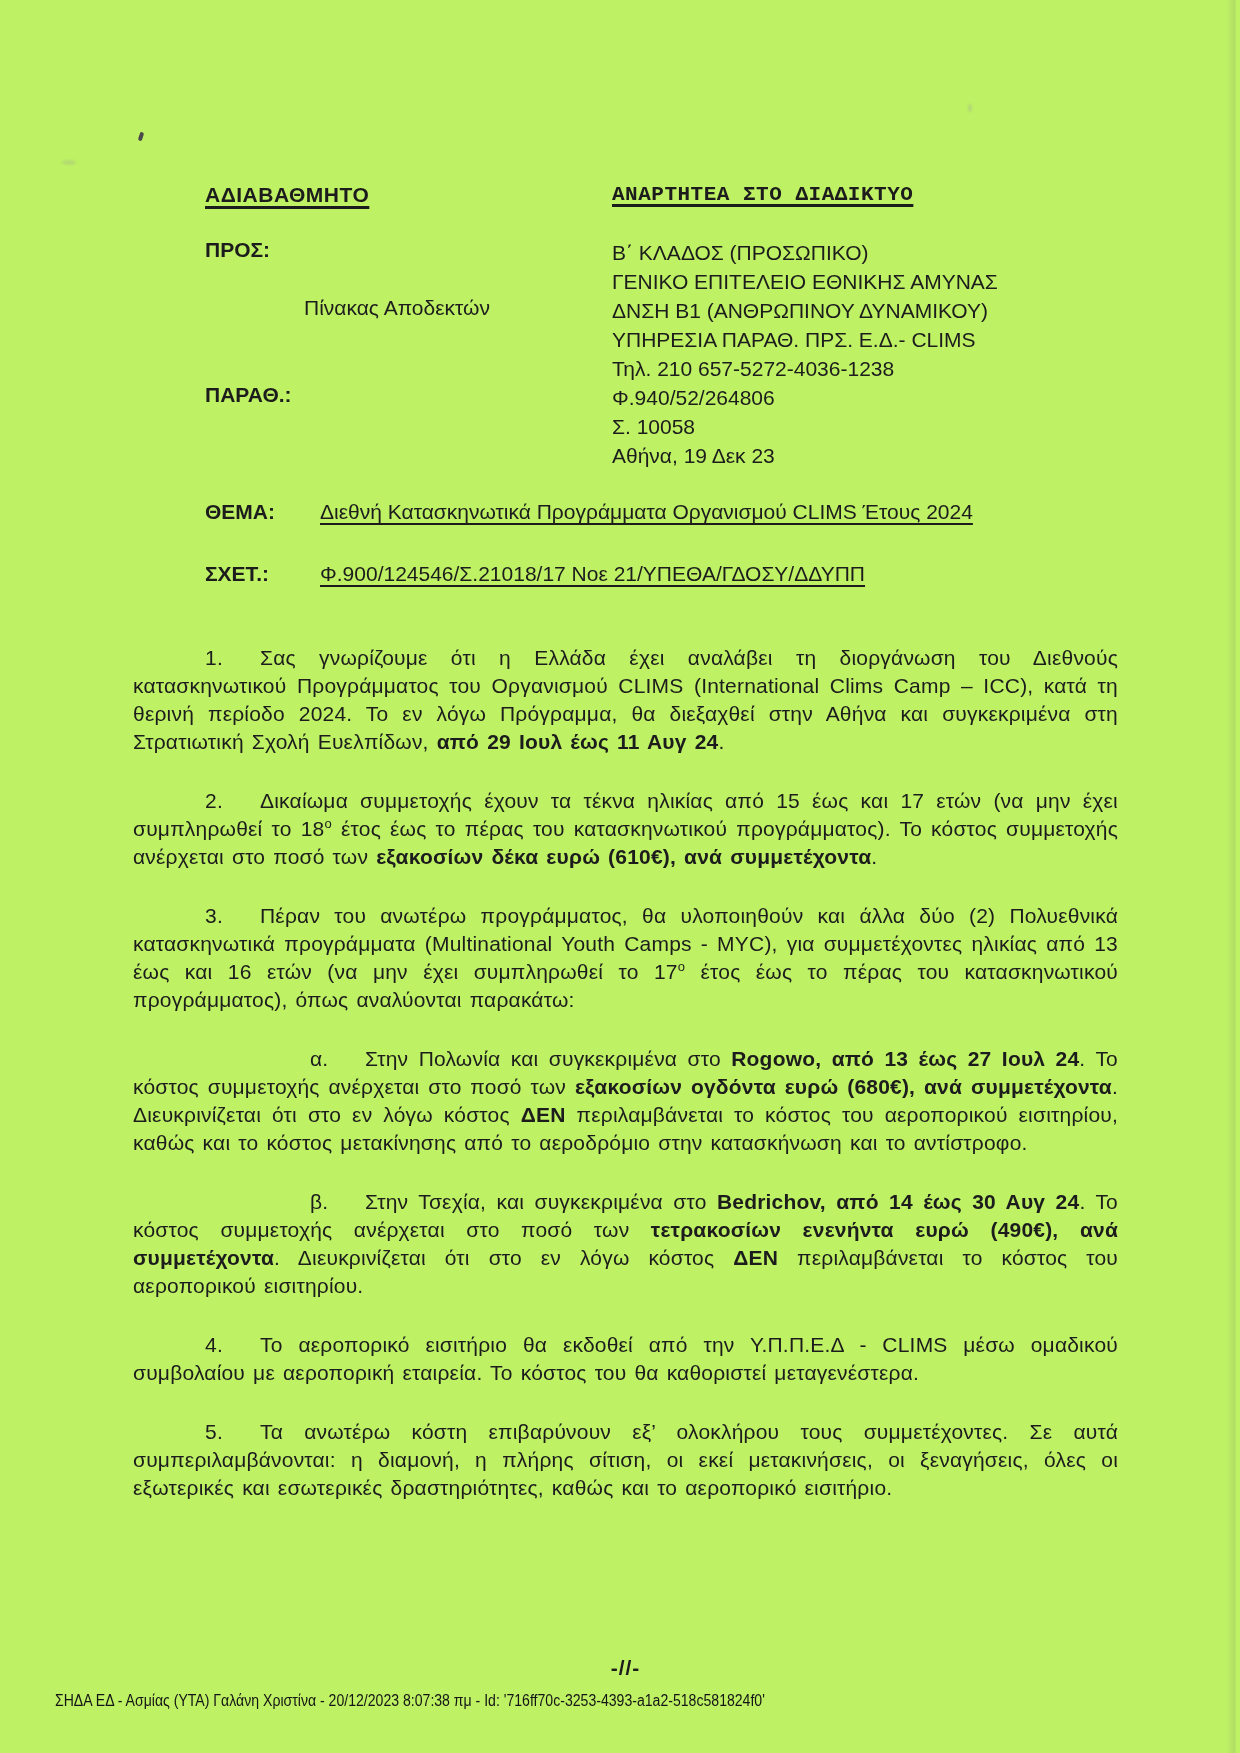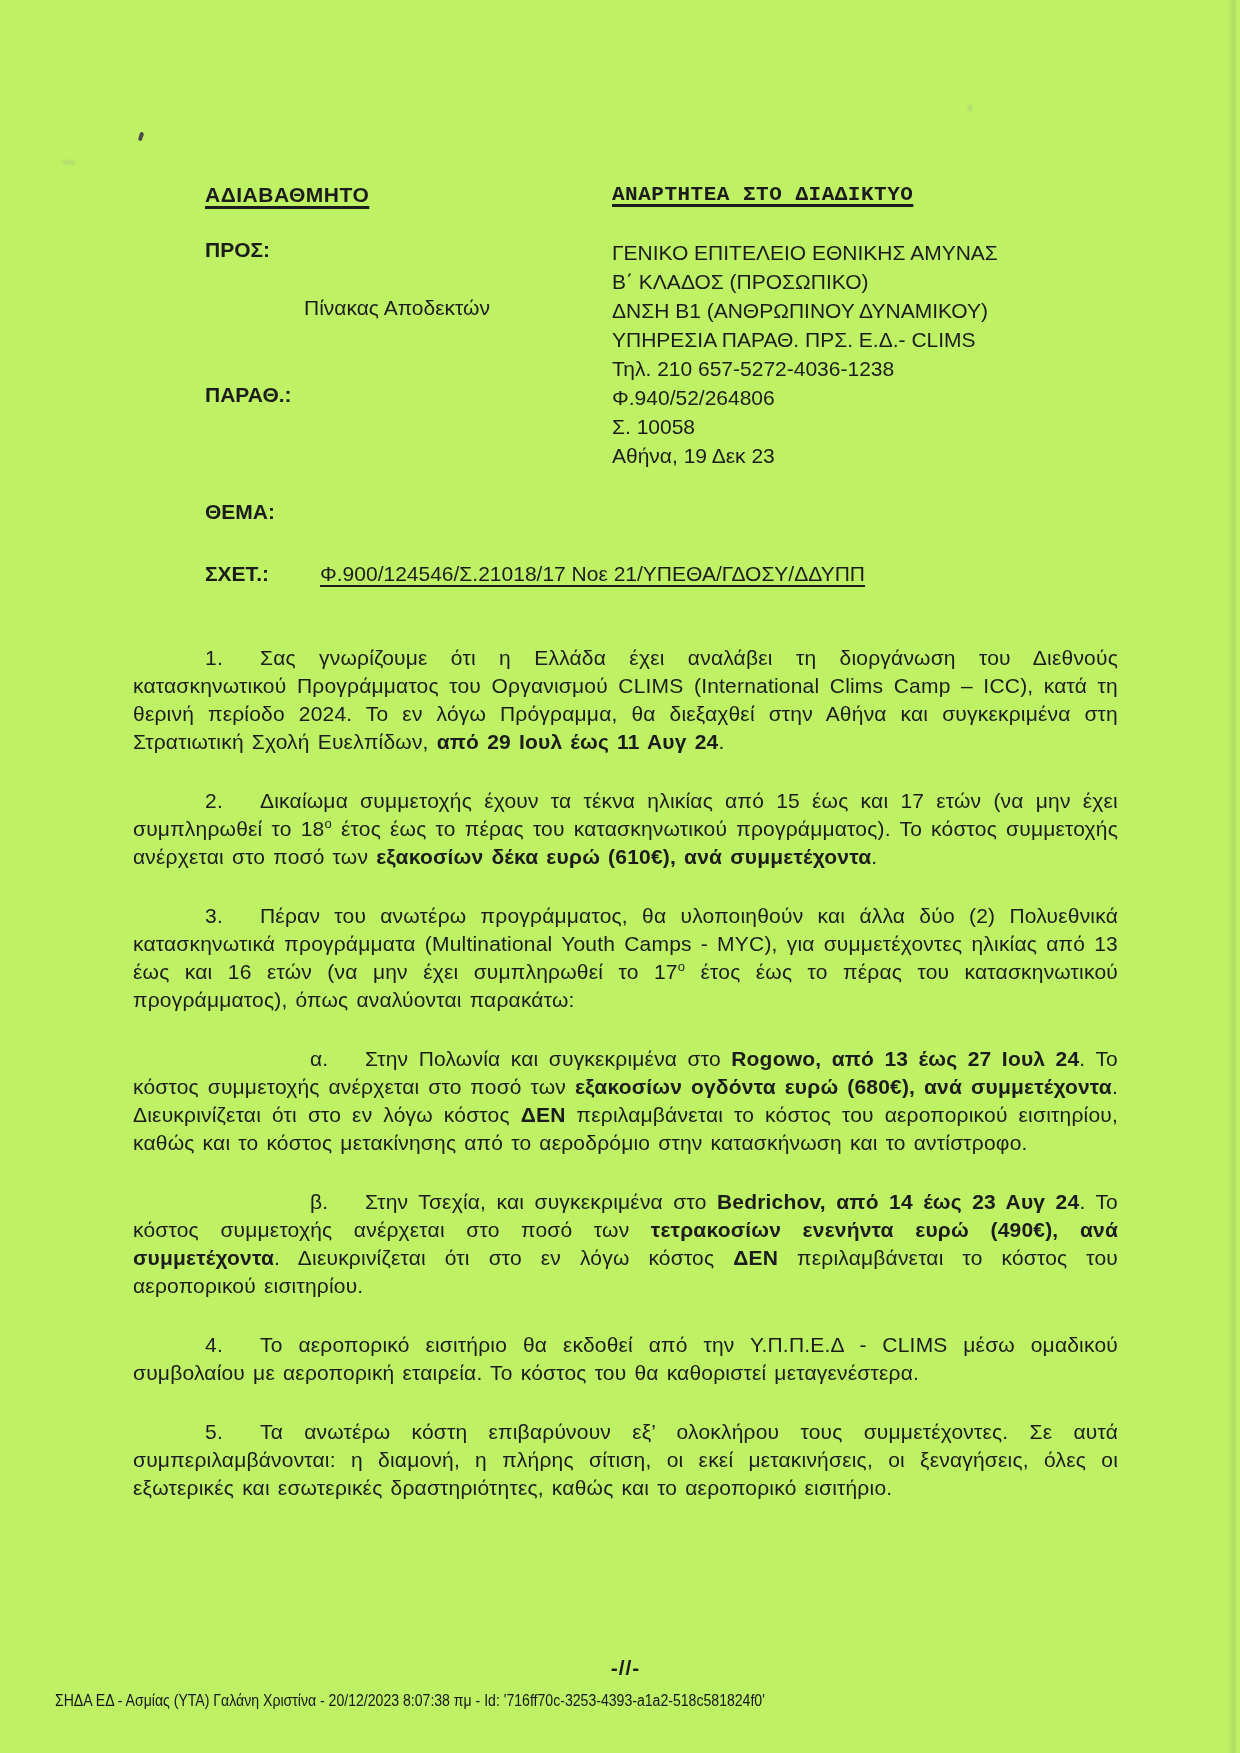--- a/index.html
+++ b/index.html
@@ -104,46 +104,47 @@
   <div class="content-abs class-row">
     <span class="classification">ΑΔΙΑΒΑΘΜΗΤΟ</span>
     <span class="posting">ΑΝΑΡΤΗΤΕΑ ΣΤΟ ΔΙΑΔΙΚΤΥΟ</span>
   </div>
 
   <div class="content-abs addr-block">
     <span class="to-label">ΠΡΟΣ:</span>
     <span class="to-value">Πίνακας Αποδεκτών</span>
     <span class="cc-label">ΠΑΡΑΘ.:</span>
     <div class="sender">
+        <div class="sender-line">Β΄ ΚΛΑΔΟΣ (ΠΡΟΣΩΠΙΚΟ)</div>
         <div class="sender-line">ΓΕΝΙΚΟ ΕΠΙΤΕΛΕΙΟ ΕΘΝΙΚΗΣ ΑΜΥΝΑΣ</div>
-        <div class="sender-line">Β΄ ΚΛΑΔΟΣ (ΠΡΟΣΩΠΙΚΟ)</div>
         <div class="sender-line">ΔΝΣΗ Β1 (ΑΝΘΡΩΠΙΝΟΥ ΔΥΝΑΜΙΚΟΥ)</div>
         <div class="sender-line">ΥΠΗΡΕΣΙΑ ΠΑΡΑΘ. ΠΡΣ. Ε.Δ.- CLIMS</div>
         <div class="sender-line">Τηλ. 210 657-5272-4036-1238</div>
         <div class="sender-line">Φ.940/52/264806</div>
         <div class="sender-line">Σ. 10058</div>
         <div class="sender-line">Αθήνα, 19 Δεκ 23</div>
       </div>
   </div>
 
   <div class="content-abs subj-row">
     <span class="tag-label">ΘΕΜΑ:</span>
+    <span class="tag-text">Διεθνή Κατασκηνωτικά Προγράμματα Οργανισμού CLIMS Έτους 2024</span>
   </div>
 
   <div class="content-abs ref-row">
     <span class="tag-label">ΣΧΕΤ.:</span>
     <span class="tag-text">Φ.900/124546/Σ.21018/17 Νοε 21/ΥΠΕΘΑ/ΓΔΟΣΥ/ΔΔΥΠΠ</span>
   </div>
 
   <div class="content-abs doc-body">
       <p class="para level1"><span class="pnum">1.</span>Σας γνωρίζουμε ότι η Ελλάδα έχει αναλάβει τη διοργάνωση του Διεθνούς κατασκηνωτικού Προγράμματος του Οργανισμού CLIMS (International Clims Camp – ICC), κατά τη θερινή περίοδο 2024. Το εν λόγω Πρόγραμμα, θα διεξαχθεί στην Αθήνα και συγκεκριμένα στη Στρατιωτική Σχολή Ευελπίδων, <b>από 29 Ιουλ έως 11 Αυγ 24</b>.</p>
       <p class="para level1"><span class="pnum">2.</span>Δικαίωμα συμμετοχής έχουν τα τέκνα ηλικίας από 15 έως και 17 ετών (να μην έχει συμπληρωθεί το 18<sup>ο</sup> έτος έως το πέρας του κατασκηνωτικού προγράμματος). Το κόστος συμμετοχής ανέρχεται στο ποσό των <b>εξακοσίων δέκα ευρώ (610€), ανά συμμετέχοντα</b>.</p>
       <p class="para level1"><span class="pnum">3.</span>Πέραν του ανωτέρω προγράμματος, θα υλοποιηθούν και άλλα δύο (2) Πολυεθνικά κατασκηνωτικά προγράμματα (Multinational Youth Camps - MYC), για συμμετέχοντες ηλικίας από 13 έως και 16 ετών (να μην έχει συμπληρωθεί το 17<sup>ο</sup> έτος έως το πέρας του κατασκηνωτικού προγράμματος), όπως αναλύονται παρακάτω:</p>
       <p class="para level2"><span class="pnum">α.</span>Στην Πολωνία και συγκεκριμένα στο <b>Rogowo, από 13 έως 27 Ιουλ 24</b>. Το κόστος συμμετοχής ανέρχεται στο ποσό των <b>εξακοσίων ογδόντα ευρώ (680€), ανά συμμετέχοντα</b>. Διευκρινίζεται ότι στο εν λόγω κόστος <b>ΔΕΝ</b> περιλαμβάνεται το κόστος του αεροπορικού εισιτηρίου, καθώς και το κόστος μετακίνησης από το αεροδρόμιο στην κατασκήνωση και το αντίστροφο.</p>
-      <p class="para level2"><span class="pnum">β.</span>Στην Τσεχία, και συγκεκριμένα στο <b>Bedrichov, από 14 έως 23 Αυγ 24</b>. Το κόστος συμμετοχής ανέρχεται στο ποσό των <b>τετρακοσίων ενενήντα ευρώ (490€), ανά συμμετέχοντα</b>. Διευκρινίζεται ότι στο εν λόγω κόστος <b>ΔΕΝ</b> περιλαμβάνεται το κόστος του αεροπορικού εισιτηρίου.</p>
+      <p class="para level2"><span class="pnum">β.</span>Στην Τσεχία, και συγκεκριμένα στο <b>Bedrichov, από 14 έως 30 Αυγ 24</b>. Το κόστος συμμετοχής ανέρχεται στο ποσό των <b>τετρακοσίων ενενήντα ευρώ (490€), ανά συμμετέχοντα</b>. Διευκρινίζεται ότι στο εν λόγω κόστος <b>ΔΕΝ</b> περιλαμβάνεται το κόστος του αεροπορικού εισιτηρίου.</p>
       <p class="para level1"><span class="pnum">4.</span>Το αεροπορικό εισιτήριο θα εκδοθεί από την Υ.Π.Π.Ε.Δ - CLIMS μέσω ομαδικού συμβολαίου με αεροπορική εταιρεία. Το κόστος του θα καθοριστεί μεταγενέστερα.</p>
       <p class="para level1"><span class="pnum">5.</span>Τα ανωτέρω κόστη επιβαρύνουν εξ’ ολοκλήρου τους συμμετέχοντες. Σε αυτά συμπεριλαμβάνονται: η διαμονή, η πλήρης σίτιση, οι εκεί μετακινήσεις, οι ξεναγήσεις, όλες οι εξωτερικές και εσωτερικές δραστηριότητες, καθώς και το αεροπορικό εισιτήριο.</p>
     </div>
 
   <div class="page-break">-//-</div>
 
   <div class="footer-line">ΣΗΔΑ ΕΔ - Ασμίας (ΥΤΑ) Γαλάνη Χριστίνα - 20/12/2023 8:07:38 πμ - Id: '716ff70c-3253-4393-a1a2-518c581824f0'</div>
 
 </div>
 

